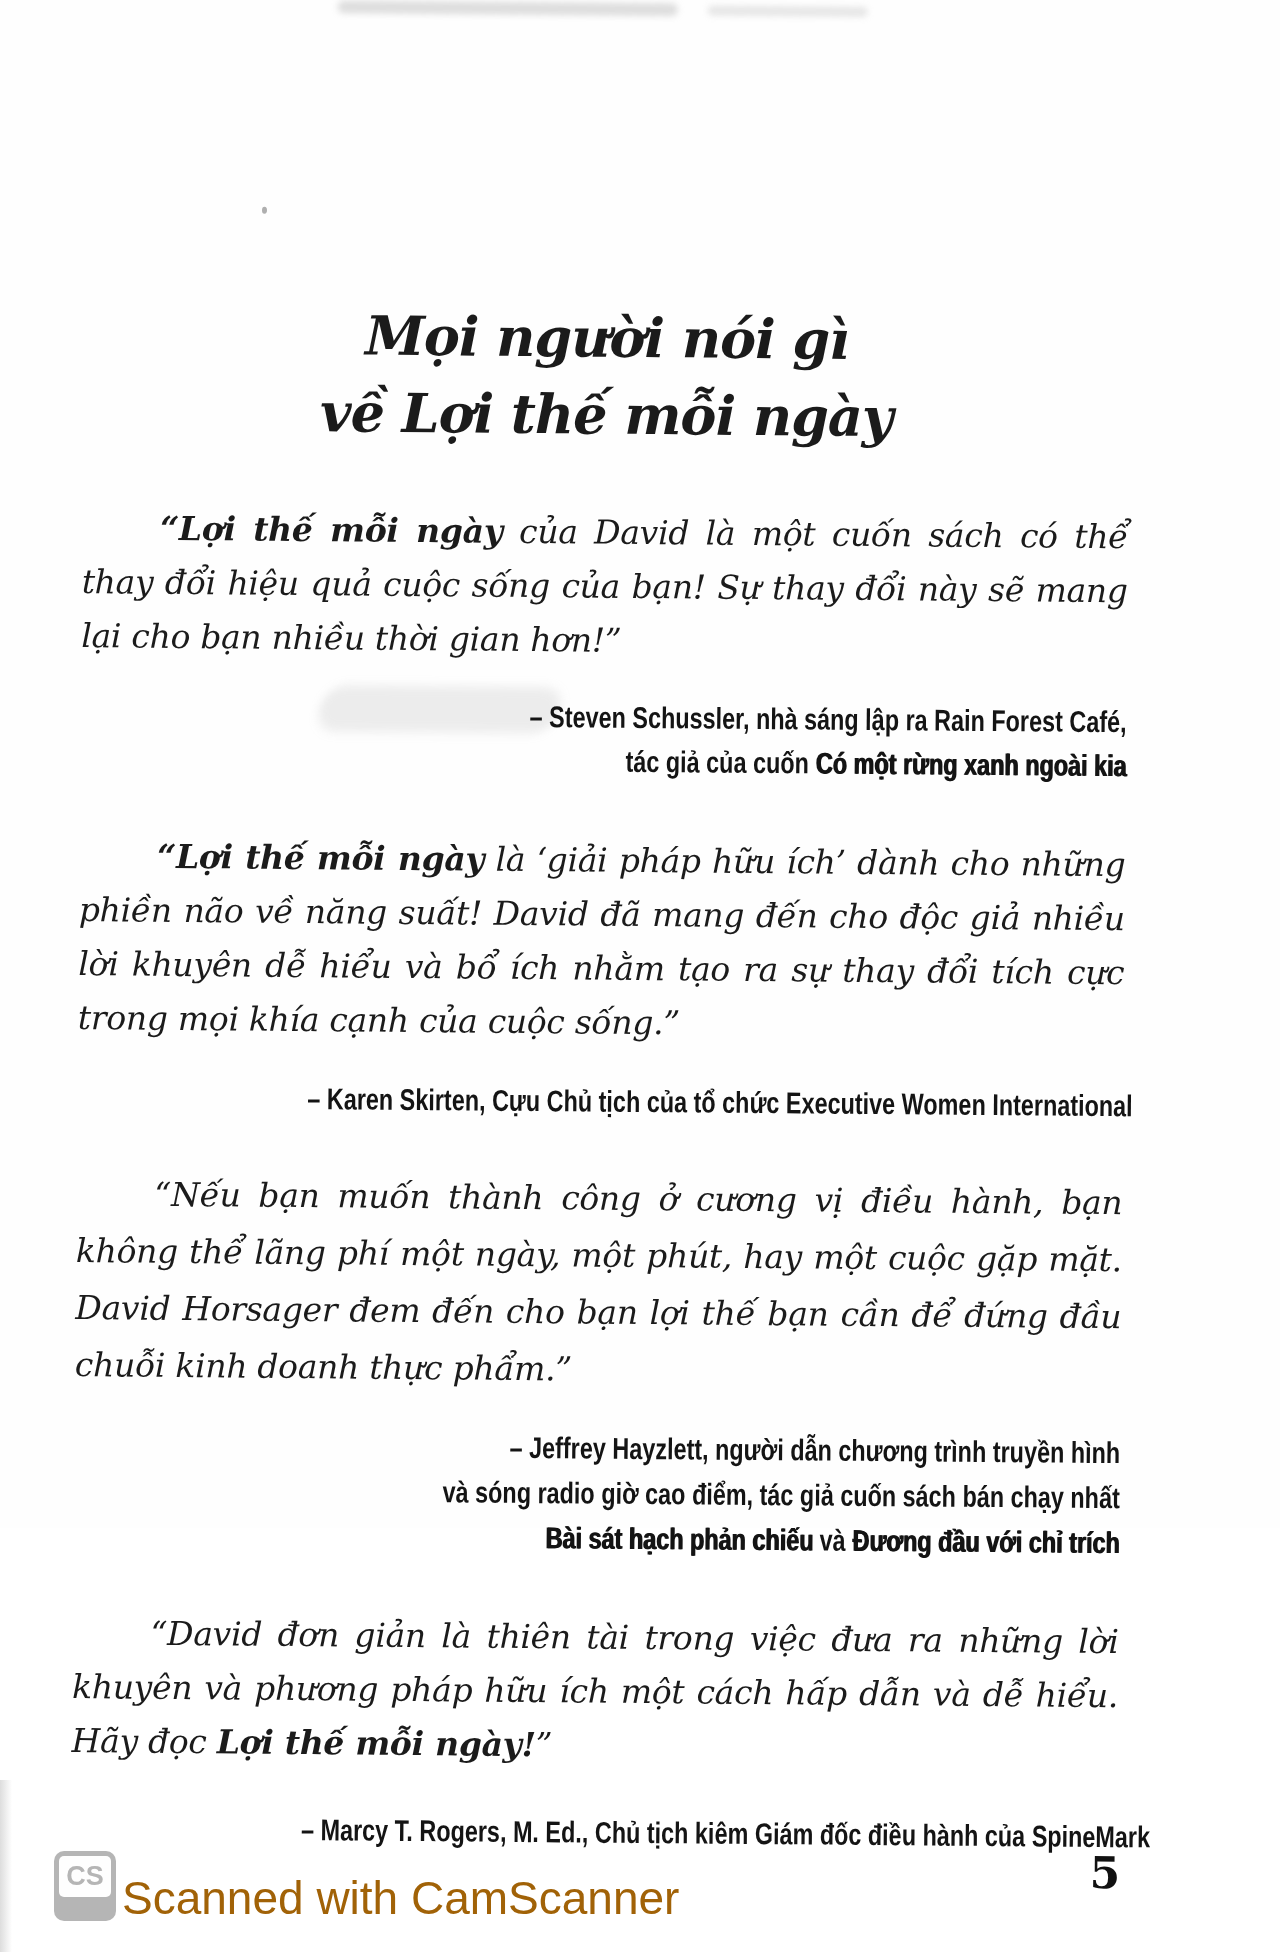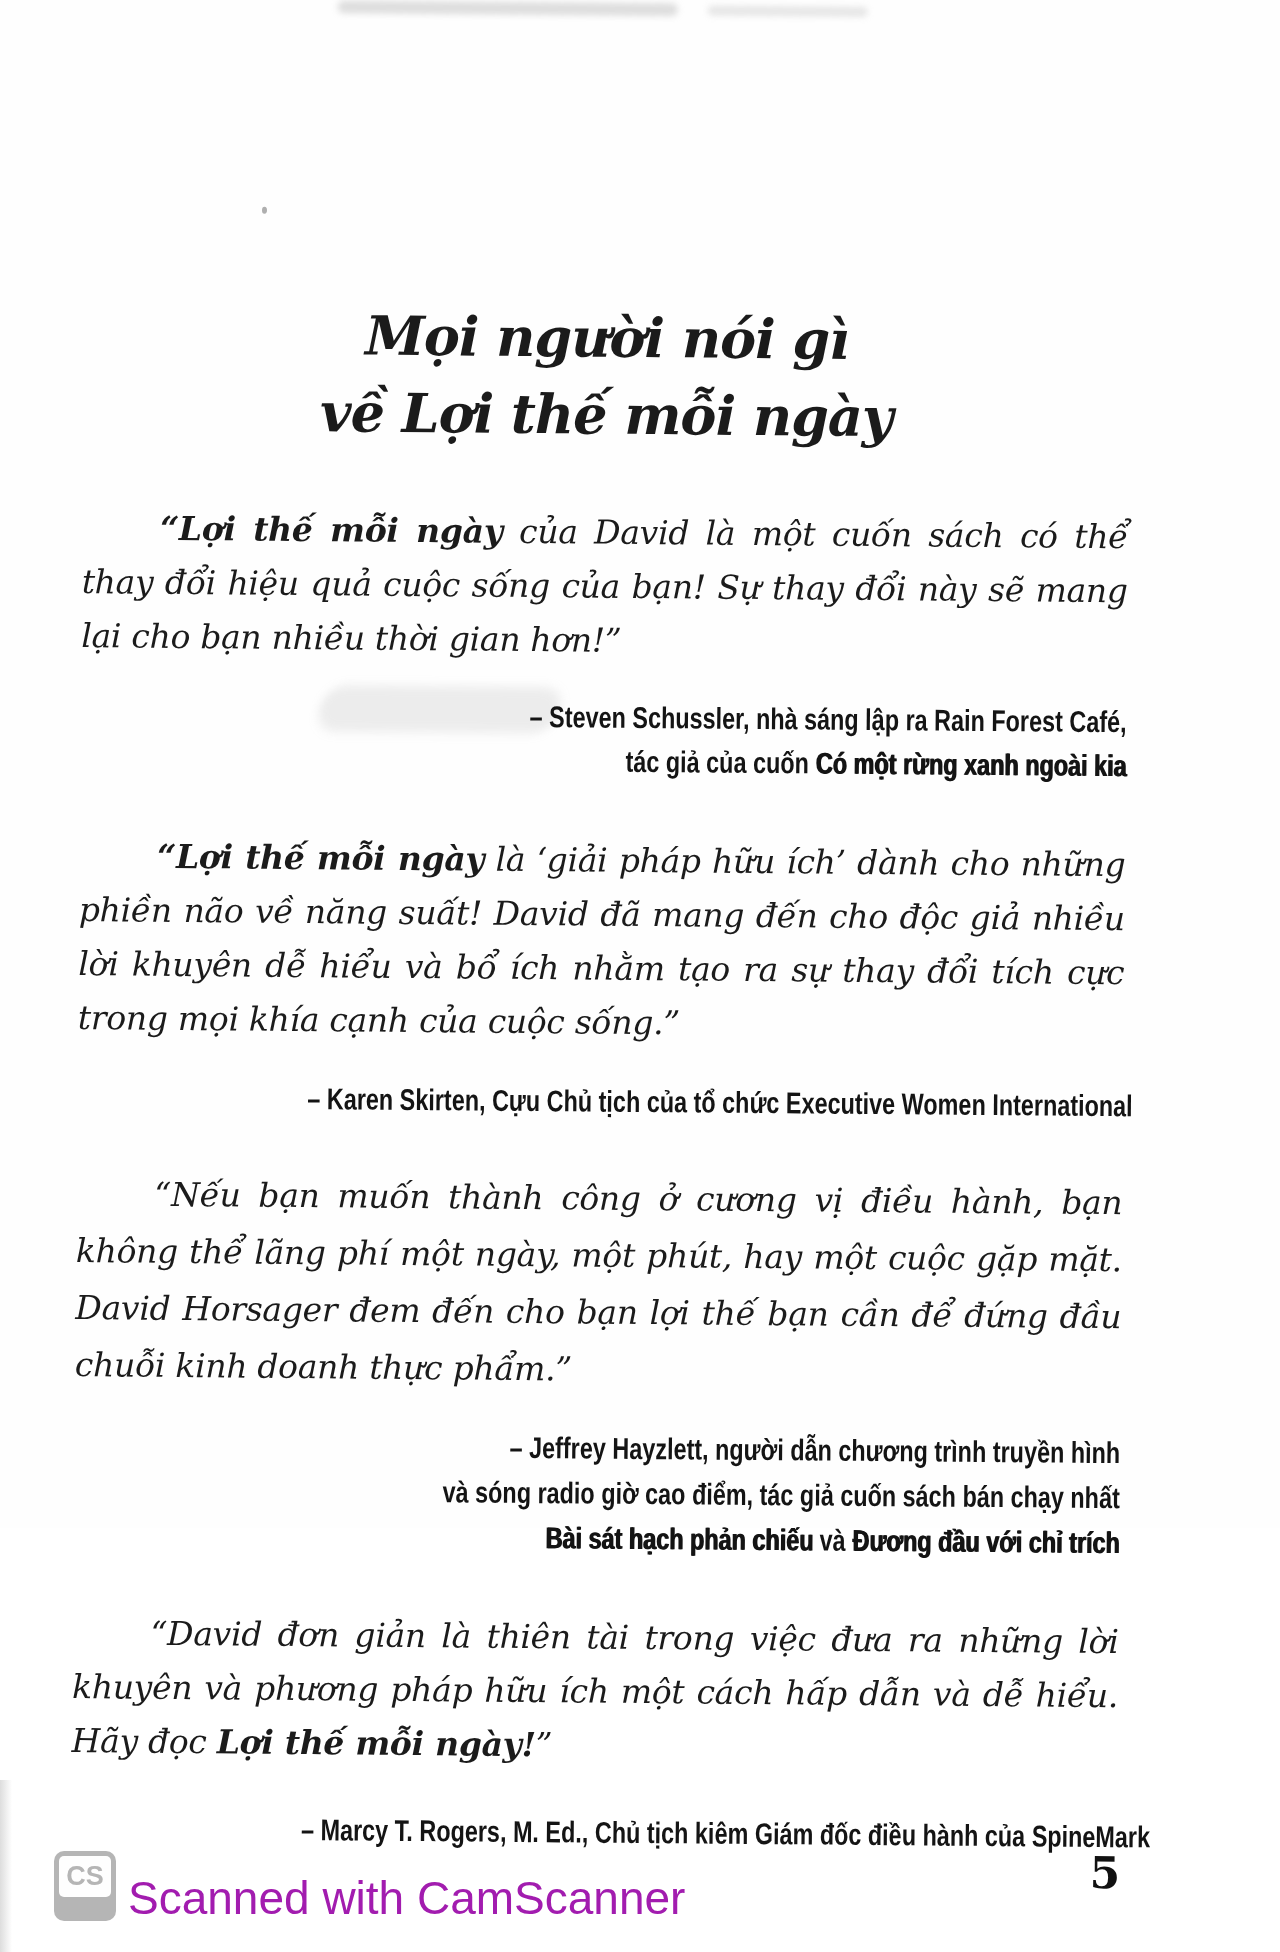--- a/index.html
+++ b/index.html
@@ -105,21 +105,21 @@
     border-radius: 50%;
   }
   .paper-edge {
     position: absolute; left: 0; top: 1780px;
     width: 12px; height: 172px;
     background: linear-gradient(to right, rgba(170,170,170,0.40), rgba(170,170,170,0));
   }
   
   .watermark {
     position: absolute; left: 54px; top: 1846px;
-    display: flex; align-items: center; gap: 12px;
+    display: flex; align-items: center; gap: 6px;
   }
   .cs-badge {
     position: relative;
     width: 62px; height: 70px;
     background: #b5b5b5;
     border-radius: 10px;
     flex: none;
   }
   .cs-badge-inner {
     position: absolute; left: 5px; right: 5px; top: 5px; height: 41px;
@@ -127,21 +127,21 @@
     border-radius: 5px;
     display: flex; align-items: center; justify-content: center;
     font-family: "Liberation Sans", sans-serif;
     font-weight: bold; font-size: 27px;
     color: #b5b5b5;
     letter-spacing: 0;
   }
   .wm-label {
     font-family: "Liberation Sans", sans-serif;
     font-size: 46px;
-    color: #a21caf;
+    color: #a16207;
     letter-spacing: 0;
     white-space: nowrap;
     margin-top: 25px;
   }
 </style>
 </head>
 <body>
 
 <div id="page">
 

